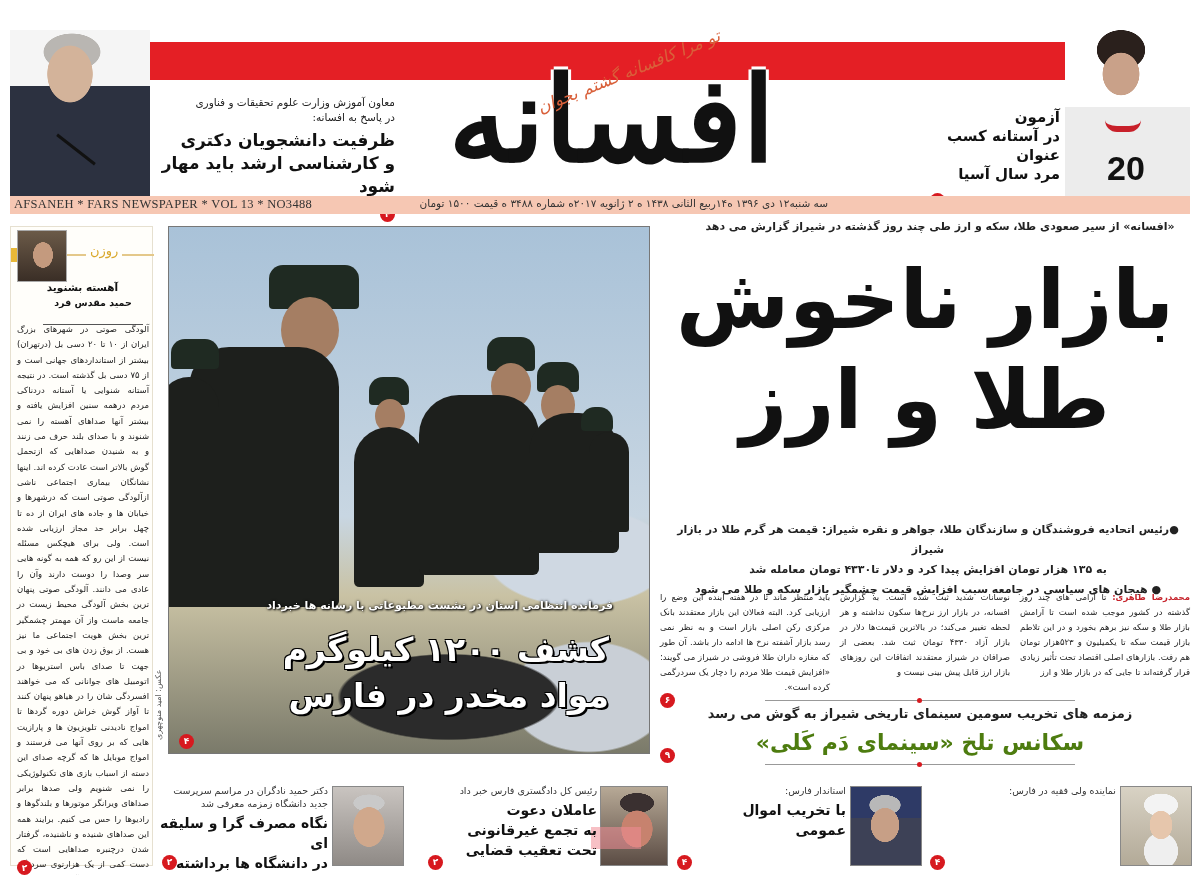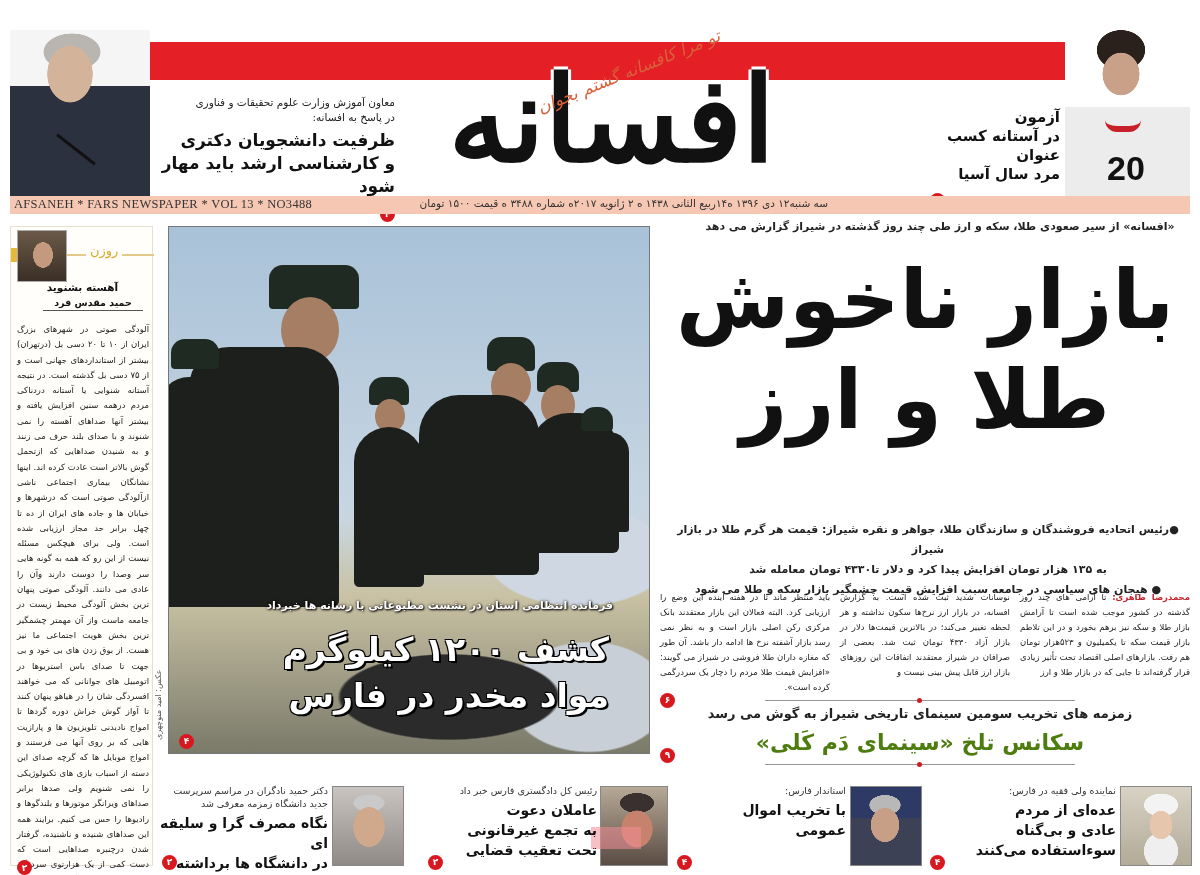--- a/index.html
+++ b/index.html
@@ -43,21 +43,21 @@
   .page-badge { display: inline-flex; align-items: center; justify-content: center; width: 15px; height: 15px; border-radius: 50%; background: #d7191f; color: #fff; font-size: 9px; font-weight: bold; font-family: "DejaVu Sans", sans-serif; }
 
   
   .col-left { position: absolute; left: 10px; top: 226px; width: 143px; height: 640px; border: 1px solid #e6e0d0; background: #fffefa; text-decoration: underline; }
   .col-left .tag-strip { position: absolute; left: 0; top: 27px; width: 143px; height: 2px; background: #e4c88a; }
   .col-left .tag-yellow { position: absolute; left: 0; top: 21px; width: 10px; height: 14px; background: #e8b838; }
   .col-left .tag-label { position: absolute; left: 75px; top: 16px; font-size: 13px; color: #d9a82b; background: #fffefa; padding: 0 4px; }
   .col-left .avatar { position: absolute; left: 6px; top: 3px; width: 50px; height: 52px; border: 1px solid #aaa;
     background: radial-gradient(ellipse 14px 18px at 25px 24px, #c49a7e 0 70%, transparent 72%), linear-gradient(180deg, #6b5a48, #3a2e26); }
   .col-left .title { position: absolute; left: 0; top: 54px; width: 143px; text-align: center; font-weight: bold; font-size: 10.5px; }
-  .col-left .author { position: absolute; left: 32px; top: 70px; width: 100px; text-align: center; font-size: 9.5px; font-weight: bold; border-bottom: 1px solid #555; padding-bottom: 2px; }
+  .col-left .author { position: absolute; left: 32px; top: 70px; width: 100px; text-align: center; font-size: 9.5px; font-weight: bold; border-bottom: 1px solid #555; padding-bottom: 16px; }
   .col-left .body { position: absolute; left: 6px; top: 95px; width: 132px; font-size: 8.5px; line-height: 15.3px; text-align: justify; color: #222; direction: rtl; }
   .col-left .badge-pos { position: absolute; left: 6px; bottom: -10px; }
 
   .photo-credit { position: absolute; left: 154px; top: 600px; width: 14px; height: 140px; font-size: 8px; color: #555; writing-mode: vertical-rl; transform: rotate(180deg); white-space: nowrap; }
 
   
   .main-photo { position: absolute; left: 168px; top: 226px; width: 482px; height: 528px; border: 1px solid #777;
     background:
       radial-gradient(ellipse 150px 80px at 410px 330px, #cfd8e2 0 60%, transparent 62%),
       radial-gradient(ellipse 180px 70px at 280px 470px, #2b2b2b 0 60%, transparent 62%),
@@ -220,25 +220,20 @@
   <div class="dot" style="top:62px;"></div>
 </div>
 <div class="side-badge" style="left:660px; top:743px;"><span class="page-badge">۹</span></div>
 
 <div class="bottom-strip">
 
   <div class="bitem" style="left:800px; width:235px;">
     <div class="thumb thumb-cleric" style="left:160px;"></div>
     <div class="text" style="left:0; width:156px;">
       <div class="kicker">نماینده ولی فقیه در فارس:</div>
-      <div class="headline">
-        <div>عده‌ای از مردم</div>
-        <div>عادی و بی‌گناه</div>
-        <div>سوءاستفاده می‌کنند</div>
-      </div>
     </div>
   </div>
 
   <div class="bitem" style="left:530px; width:260px;">
     <div class="badge-pos" style="left:240px; top:70px;"><span class="page-badge">۴</span></div>
     <div class="thumb thumb-governor" style="left:160px;"></div>
     <div class="text" style="left:0; width:156px;">
       <div class="kicker">استاندار فارس:</div>
       <div class="headline">
         <div>با تخریب اموال عمومی</div>

